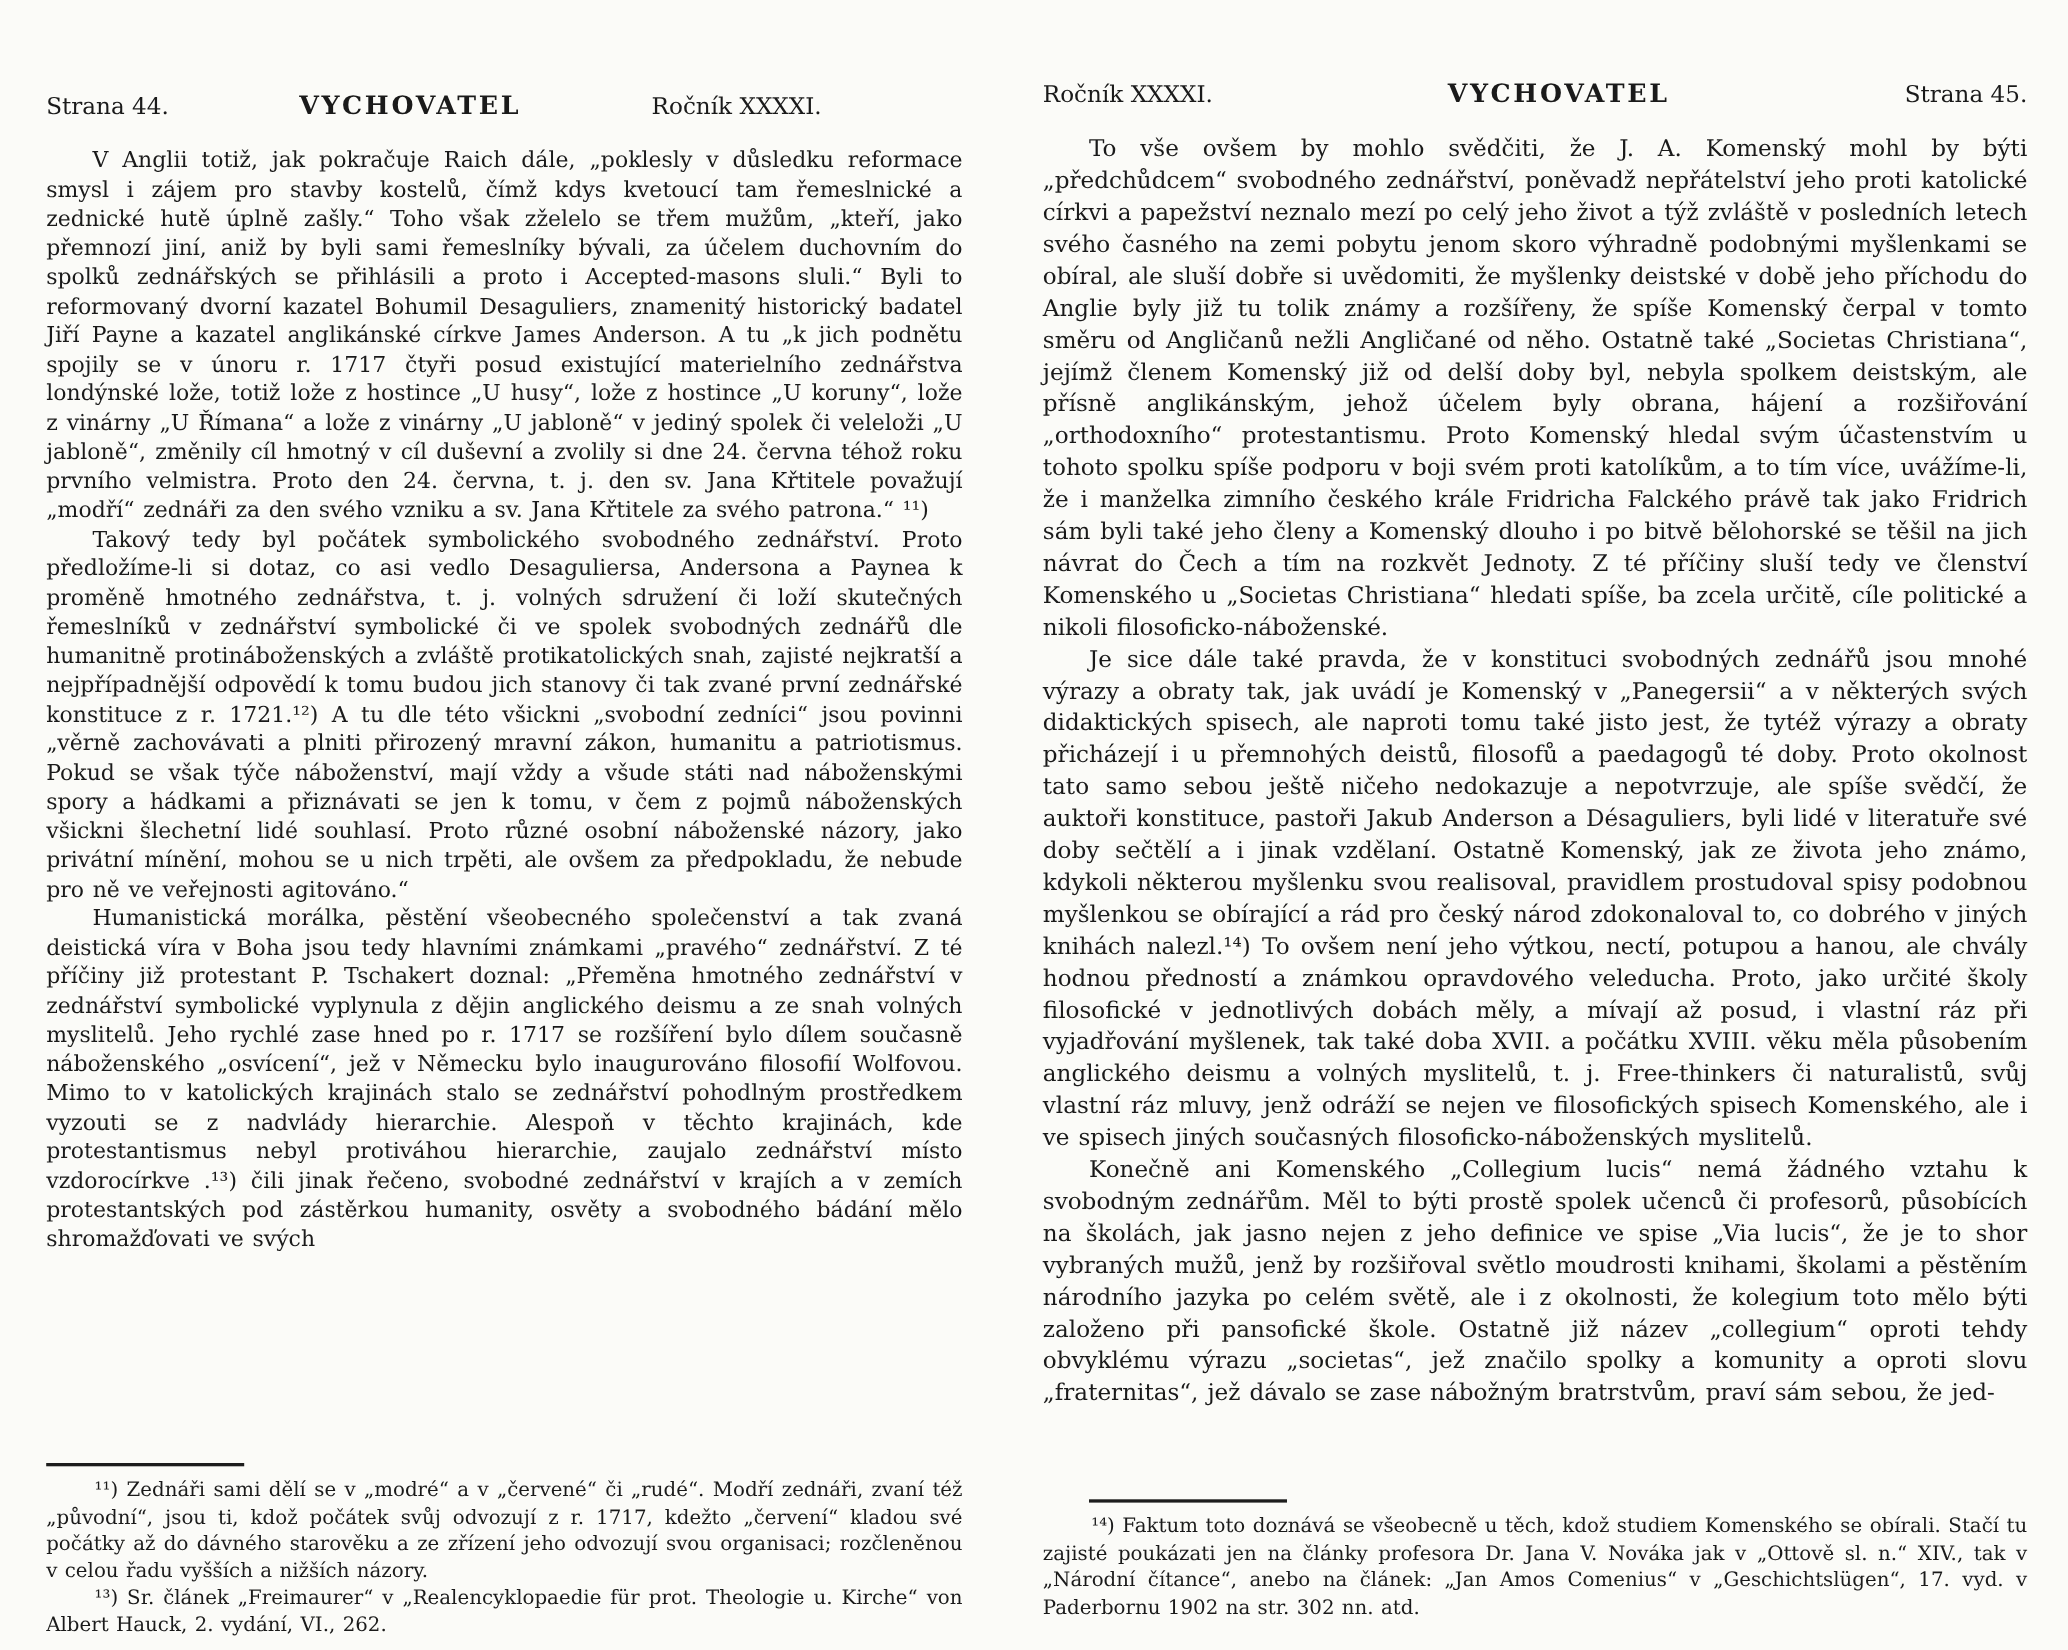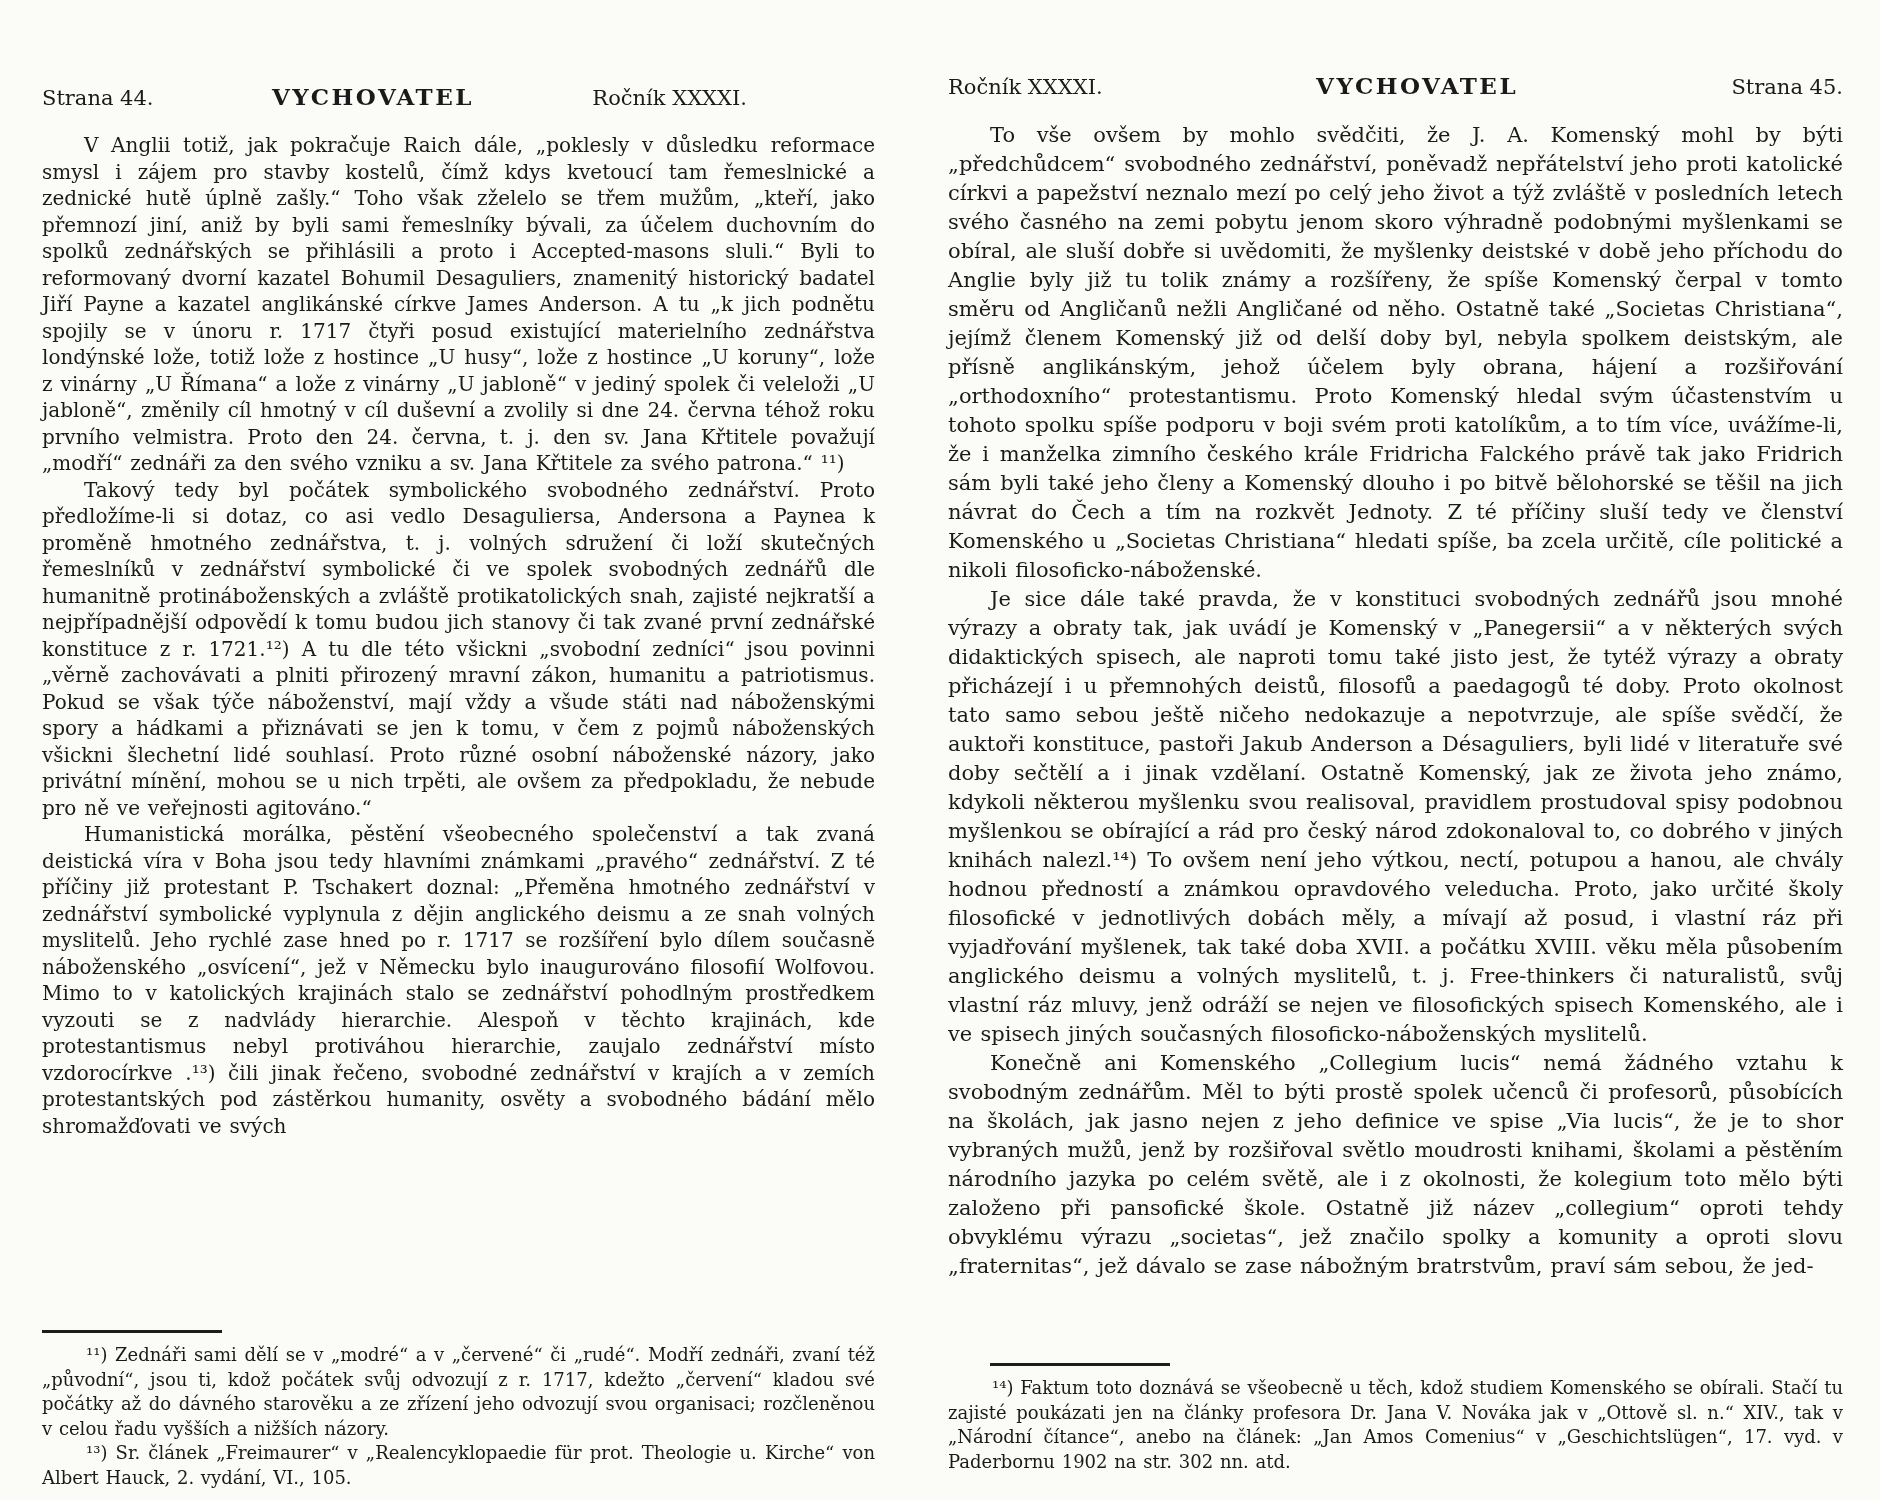--- a/index.html
+++ b/index.html
@@ -95,21 +95,21 @@
     </header>
     <div class="body-text">
       <p>V Anglii totiž, jak pokračuje Raich dále, „poklesly v důsledku reformace smysl i zájem pro stavby kostelů, čímž kdys kvetoucí tam řemeslnické a zednické hutě úplně zašly.“  Toho však zželelo se třem mužům, „kteří, jako přemnozí jiní, aniž by byli sami řemeslníky bývali, za účelem duchovním do spolků zednářských se přihlásili a proto i Accepted-masons sluli.“ Byli to reformovaný dvorní kazatel Bohumil Desaguliers, znamenitý historický badatel Jiří Payne a kazatel anglikánské církve James Anderson. A tu „k jich podnětu spojily se v únoru r. 1717 čtyři posud existující materielního zednářstva londýnské lože, totiž lože z hostince „U husy“, lože z hostince „U koruny“, lože z vinárny „U Římana“ a lože z vinárny „U jabloně“ v jediný spolek či veleloži „U jabloně“, změnily cíl hmotný v cíl duševní a zvolily si dne 24. června téhož roku prvního velmistra.  Proto den 24. června, t. j. den sv. Jana Křtitele považují „modří“ zednáři za den svého vzniku a sv. Jana Křtitele za svého patrona.“ ¹¹)</p>
       <p>Takový tedy byl počátek symbolického svobodného zednářství.  Proto předložíme-li si dotaz, co asi vedlo Desaguliersa, Andersona a Paynea k proměně hmotného zednářstva, t. j. volných sdružení či loží skutečných řemeslníků v zednářství symbolické či ve spolek svobodných zednářů dle humanitně protináboženských a zvláště protikatolických snah, zajisté nejkratší a nejpřípadnější odpovědí k tomu budou jich stanovy či tak zvané první zednářské konstituce z r. 1721.¹²)  A tu dle této všickni „svobodní zedníci“ jsou povinni „věrně zachovávati a plniti přirozený mravní zákon, humanitu a patriotismus.  Pokud se však týče náboženství, mají vždy a všude státi nad náboženskými spory a hádkami a přiznávati se jen k tomu, v čem z pojmů náboženských všickni šlechetní lidé souhlasí.  Proto různé osobní náboženské názory, jako privátní mínění, mohou se u nich trpěti, ale ovšem za předpokladu, že nebude pro ně ve veřejnosti agitováno.“</p>
       <p>Humanistická morálka, pěstění všeobecného společenství a tak zvaná deistická víra v Boha jsou tedy hlavními známkami „pravého“ zednářství.  Z té příčiny již protestant P. Tschakert doznal: „Přeměna hmotného zednářství v zednářství symbolické vyplynula z dějin anglického deismu a ze snah volných myslitelů.  Jeho rychlé zase hned po r. 1717 se rozšíření bylo dílem současně náboženského „osvícení“, jež v Německu bylo inaugurováno filosofií Wolfovou.  Mimo to v katolických krajinách stalo se zednářství pohodlným prostředkem vyzouti se z nadvlády hierarchie.  Alespoň v těchto krajinách, kde protestantismus nebyl protiváhou hierarchie, zaujalo zednářství místo vzdorocírkve .¹³) čili jinak řečeno, svobodné zednářství v krajích a v zemích protestantských pod zástěrkou humanity, osvěty a svobodného bádání mělo shromažďovati ve svých</p>
     </div>
     <div class="footer-block">
       <div class="fn-rule"></div>
       <div class="footnotes">
         <p>¹¹) Zednáři sami dělí se v „modré“ a v „červené“ či „rudé“. Modří zednáři, zvaní též „původní“, jsou ti, kdož počátek svůj odvozují z r. 1717, kdežto „červení“ kladou své počátky až do dávného starověku a ze zřízení jeho odvozují svou organisaci; rozčleněnou v celou řadu vyšších a nižších názory.</p>
-        <p>¹³) Sr. článek „Freimaurer“ v „Realencyklopaedie für prot. Theologie u. Kirche“ von Albert Hauck, 2. vydání, VI., 105.</p>
+        <p>¹³) Sr. článek „Freimaurer“ v „Realencyklopaedie für prot. Theologie u. Kirche“ von Albert Hauck, 2. vydání, VI., 262.</p>
       </div>
     </div>
   </section>
 
   <section class="page page-right">
     <header class="pg-header">
       <span class="hdr-vol">Ročník XXXXI.</span>
       <span class="hdr-title">VYCHOVATEL</span>
       <span class="hdr-page">Strana 45.</span>
     </header>

